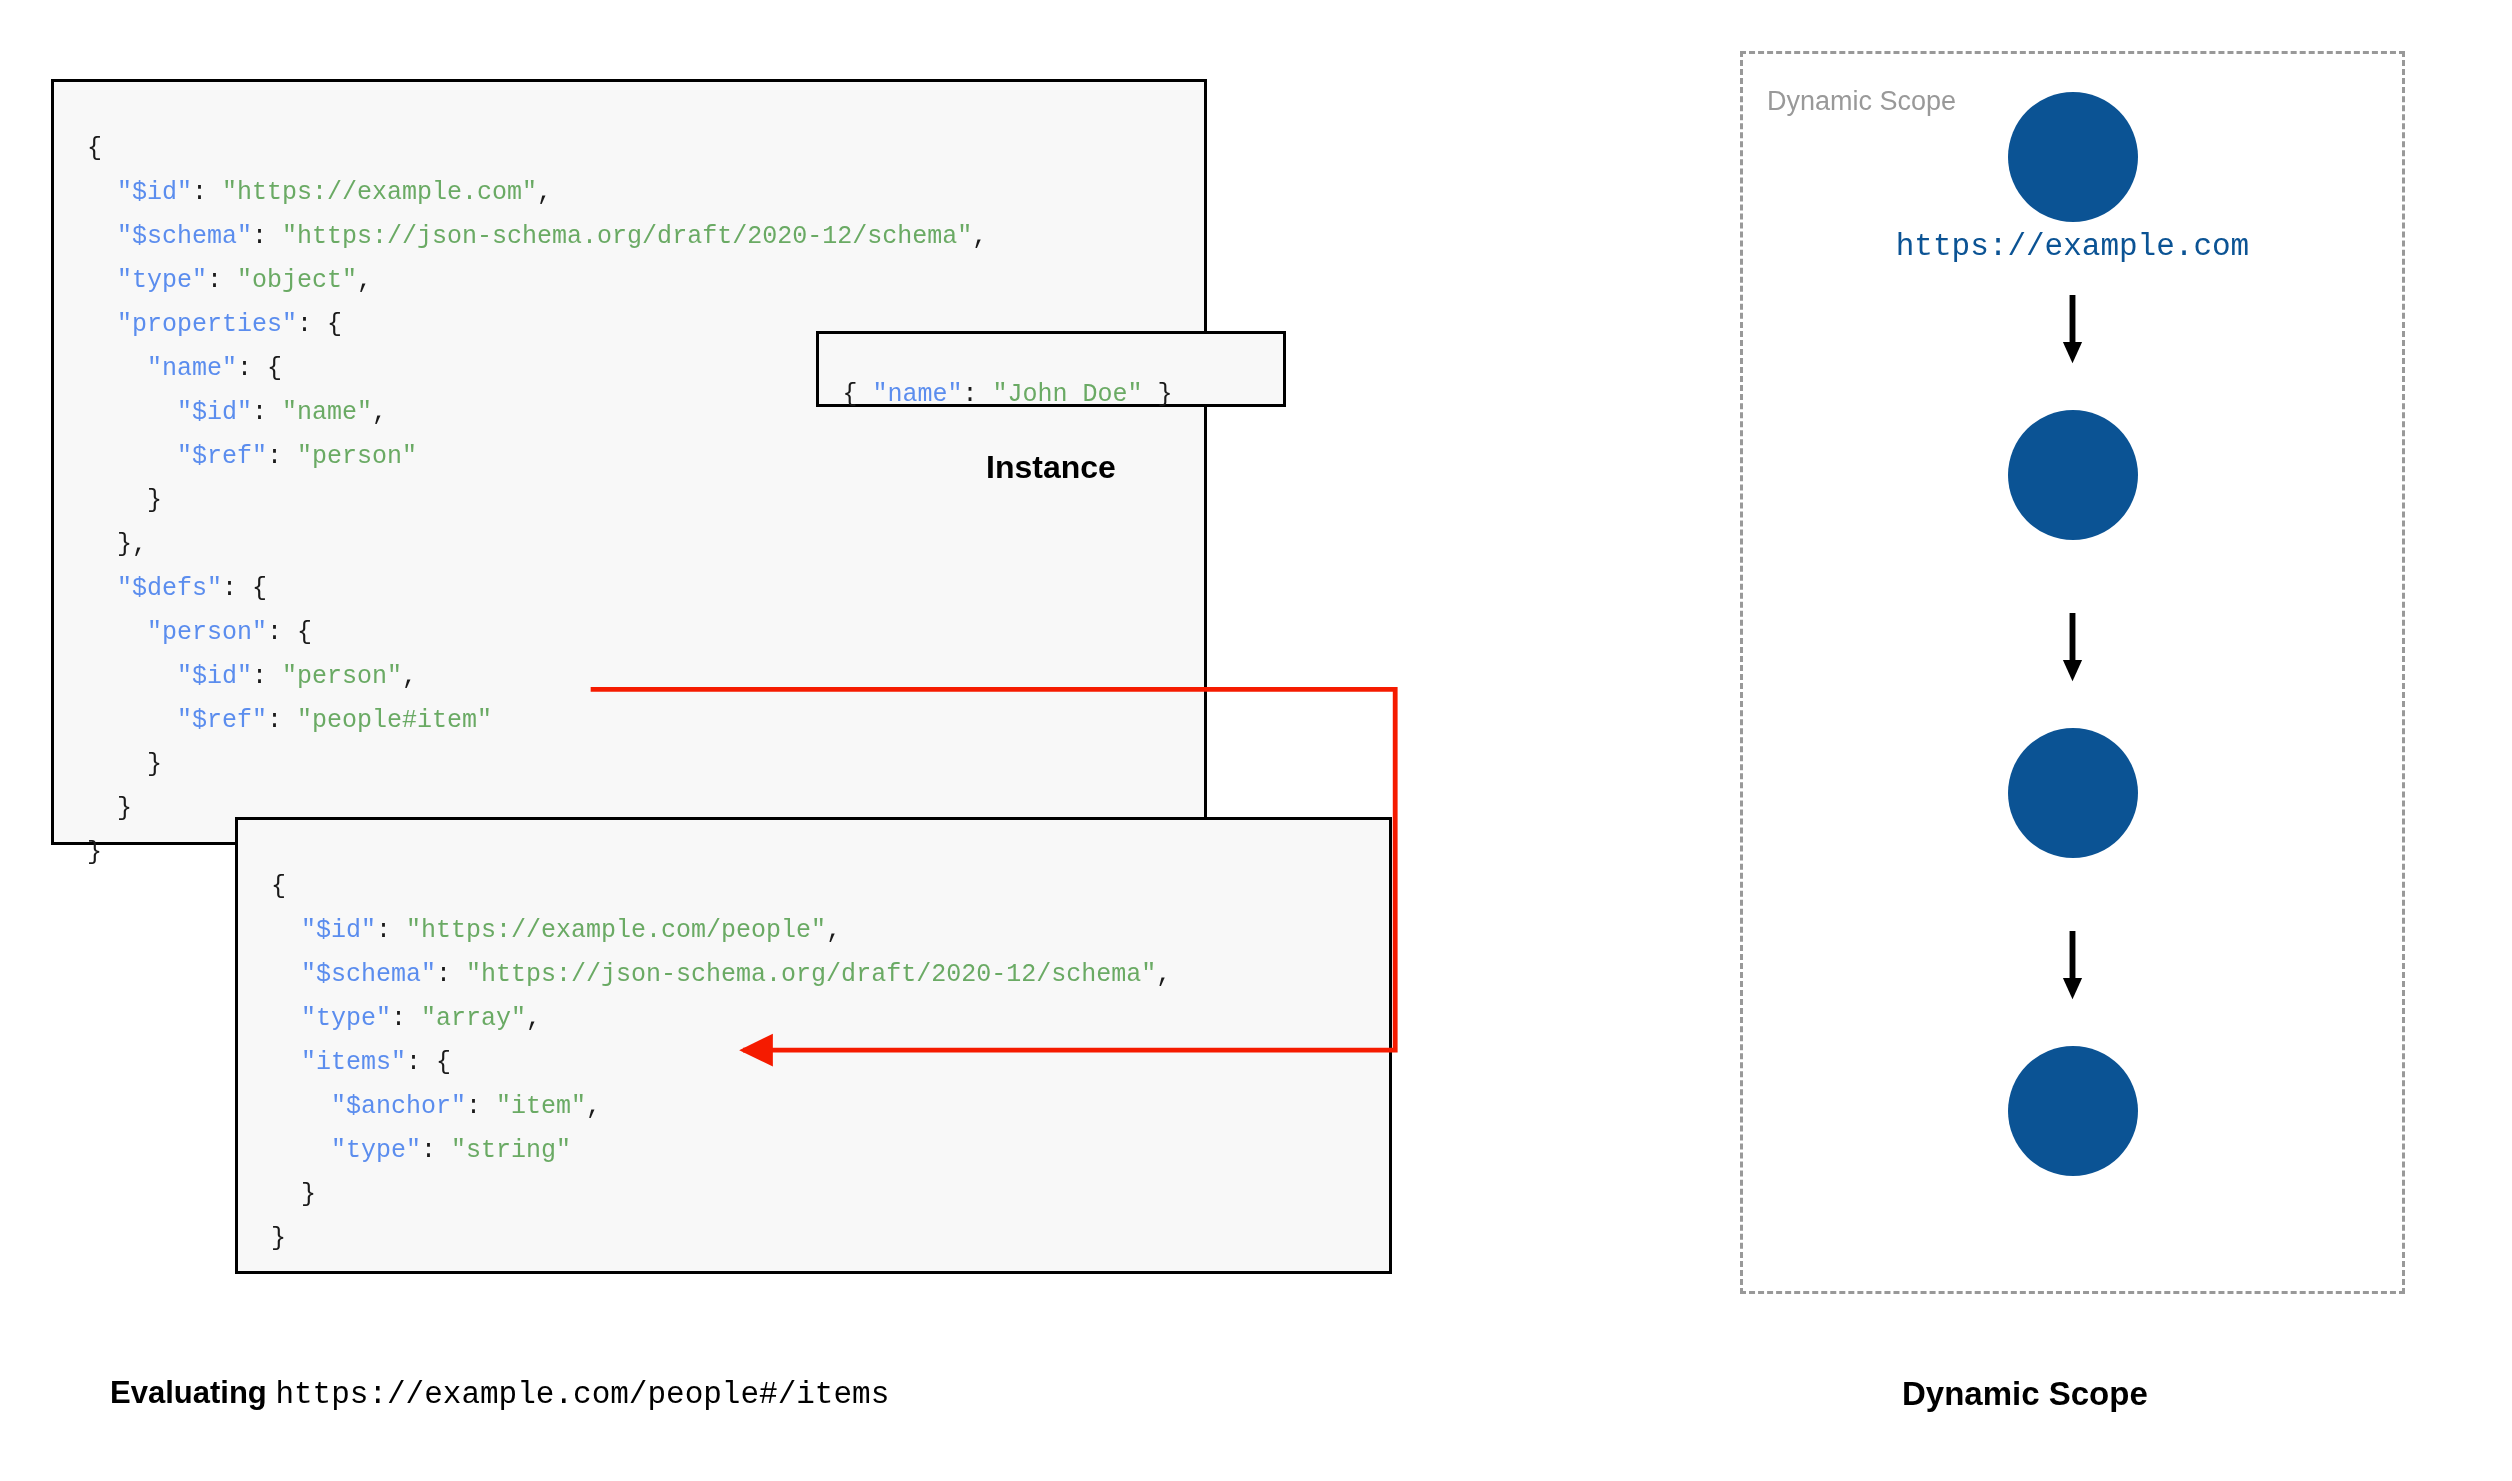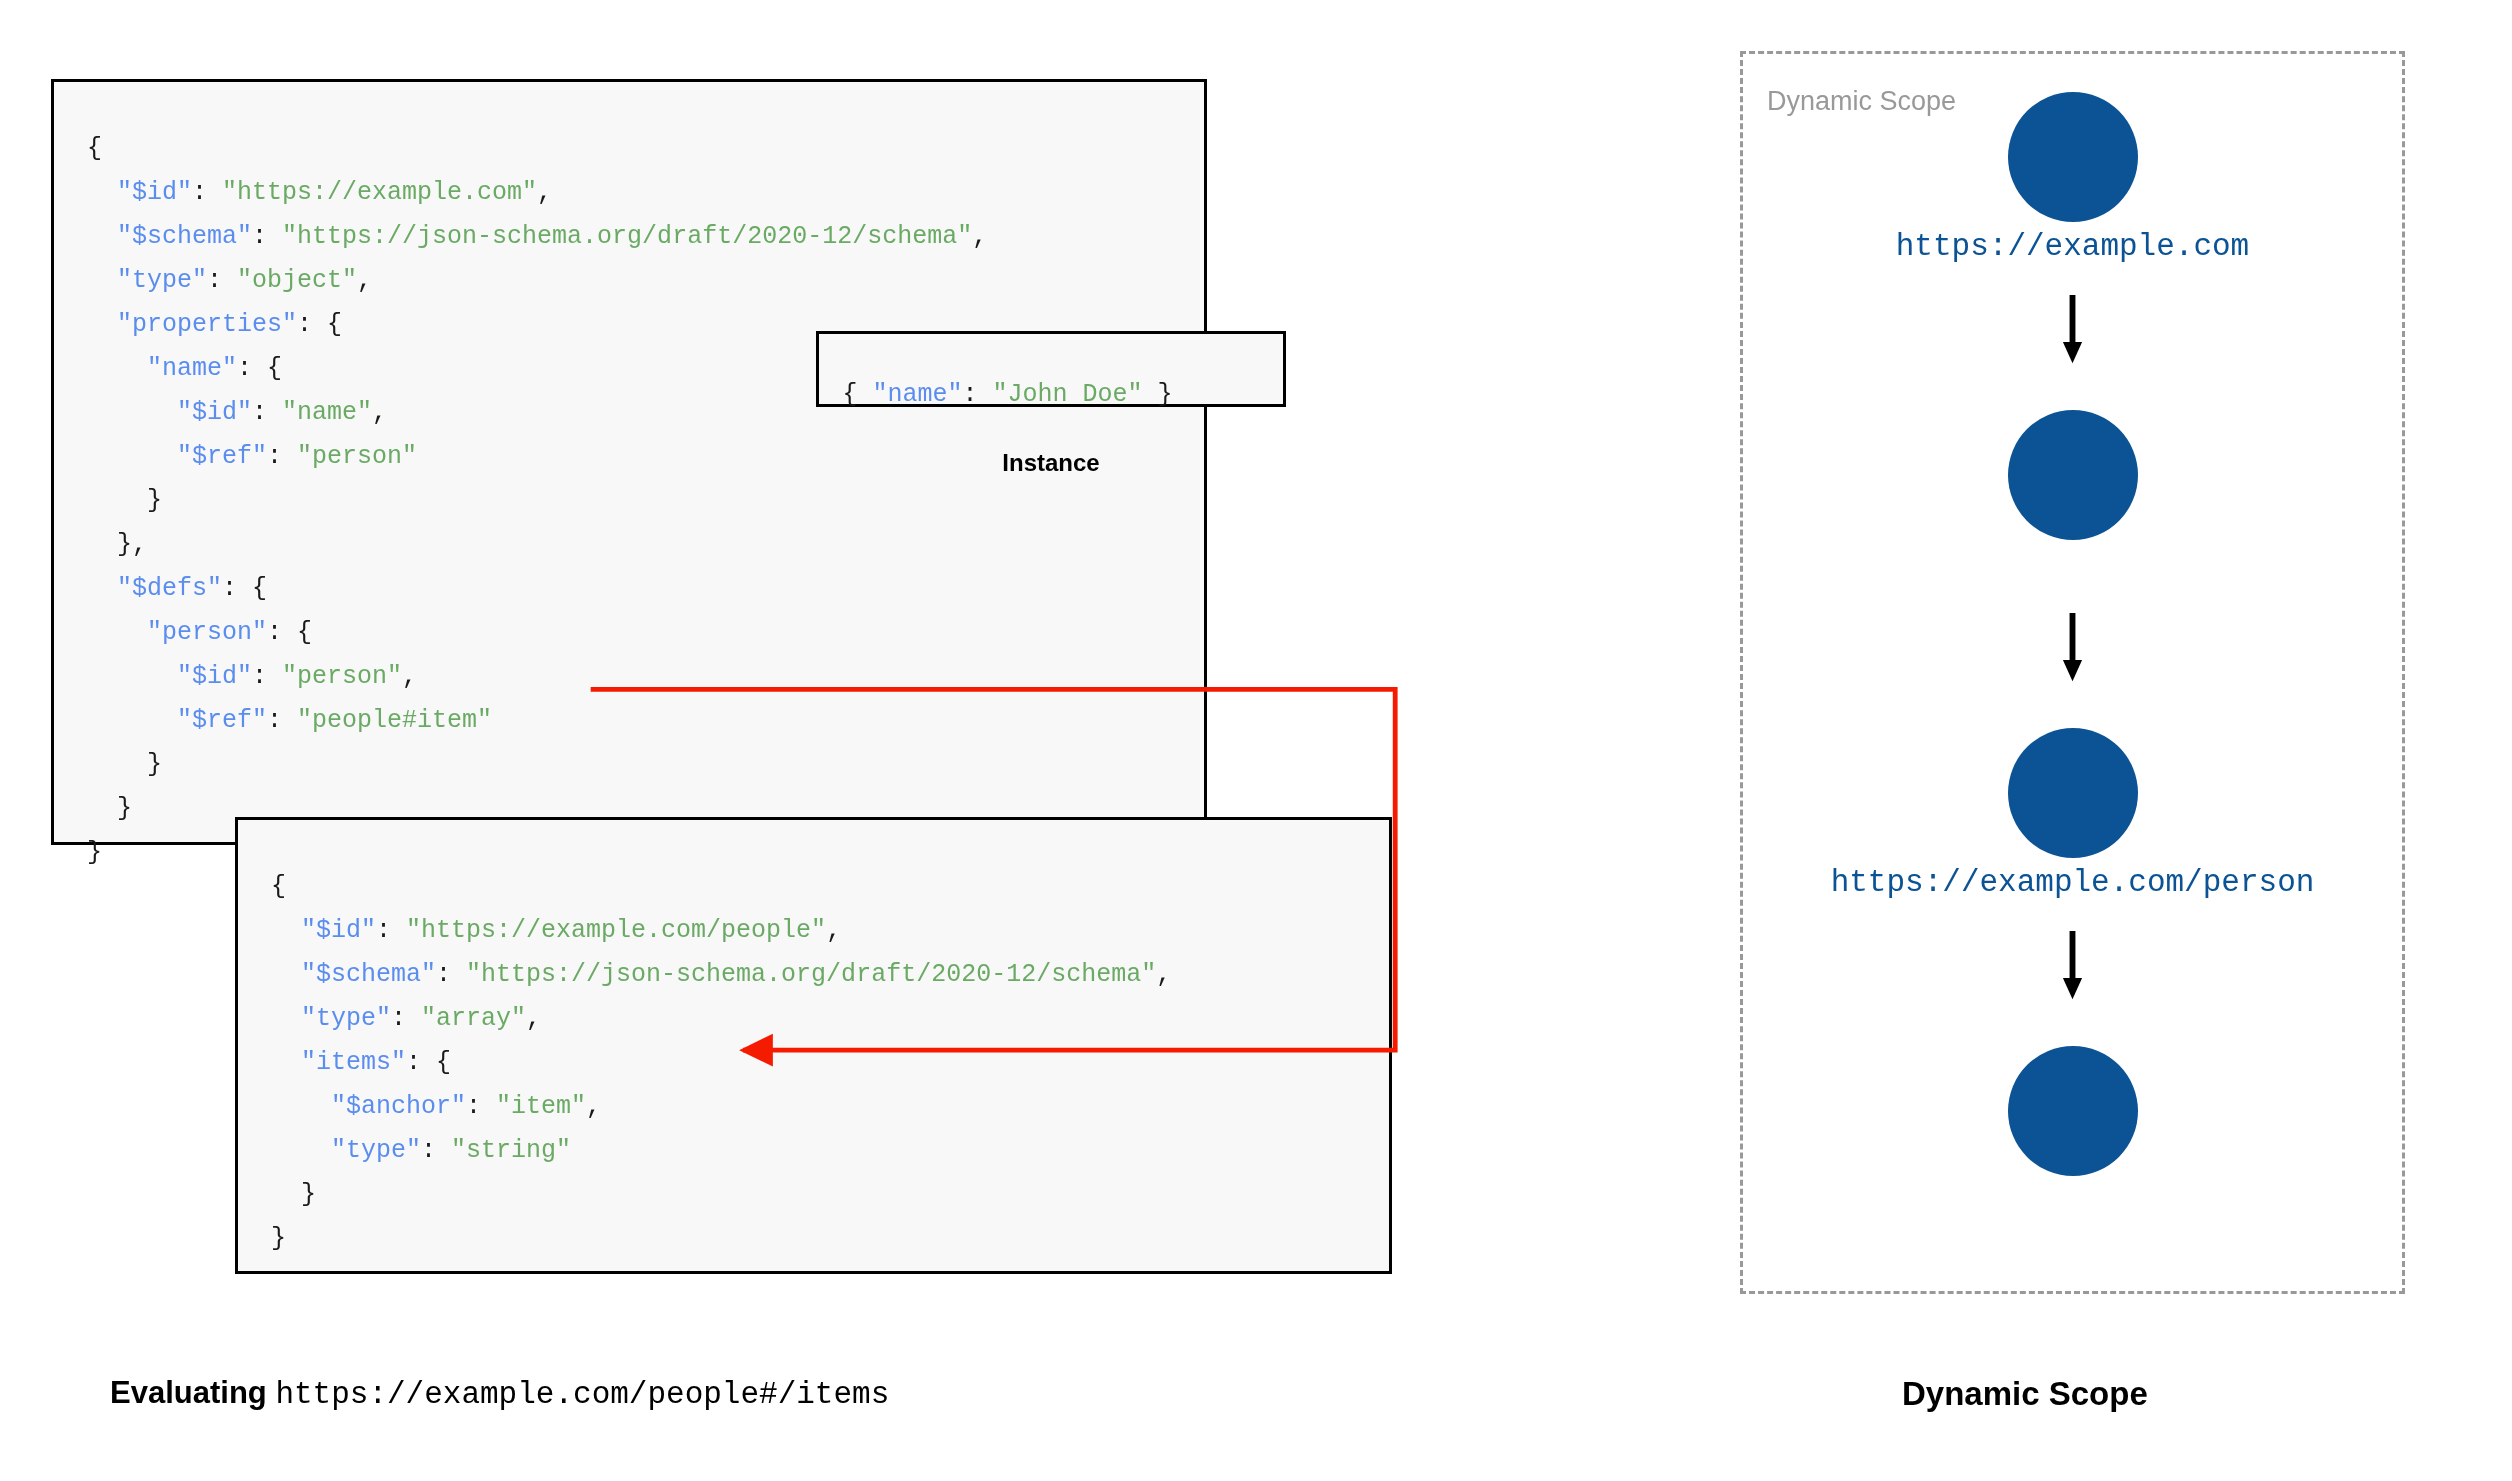--- a/index.html
+++ b/index.html
@@ -60,21 +60,21 @@
     left: 23.5px;
     top: 14px;
     line-height: 44px;
   }
   #instance-caption {
     position: absolute;
     left: 816px;
     top: 449px;
     width: 470px;
     text-align: center;
-    font-size: 24px;
+    font-size: 32px;
     font-weight: bold;
     color: #000000;
     z-index: 5;
   }
 
   
   #people-box {
     left: 235px;
     top: 817px;
     width: 1157px;
@@ -238,21 +238,20 @@
       </svg></div>
     <div class="scope-node" style="top: 410px;">
       <div class="scope-dot" style="background: rgb(11, 83, 148);"></div>
     </div>
     <div class="scope-arrow" style="top: 613px;"><svg width="43" height="72" viewBox="0 0 80 135" xmlns="http://www.w3.org/2000/svg">
         <path d="M40,0 L40,95" stroke="#000" stroke-width="11" fill="none"></path>
         <path d="M22,88 L58,88 L40,128 z" fill="#000"></path>
       </svg></div>
     <div class="scope-node" style="top: 728px;">
       <div class="scope-dot" style="background: rgb(11, 83, 148);"></div>
-      <div class="scope-url">https://example.com/person</div>
     </div>
     <div class="scope-arrow" style="top: 931px;"><svg width="43" height="72" viewBox="0 0 80 135" xmlns="http://www.w3.org/2000/svg">
         <path d="M40,0 L40,95" stroke="#000" stroke-width="11" fill="none"></path>
         <path d="M22,88 L58,88 L40,128 z" fill="#000"></path>
       </svg></div>
     <div class="scope-node" style="top: 1046px;">
       <div class="scope-dot" style="background: rgb(11, 83, 148);"></div>
     </div>
   </div>
 

